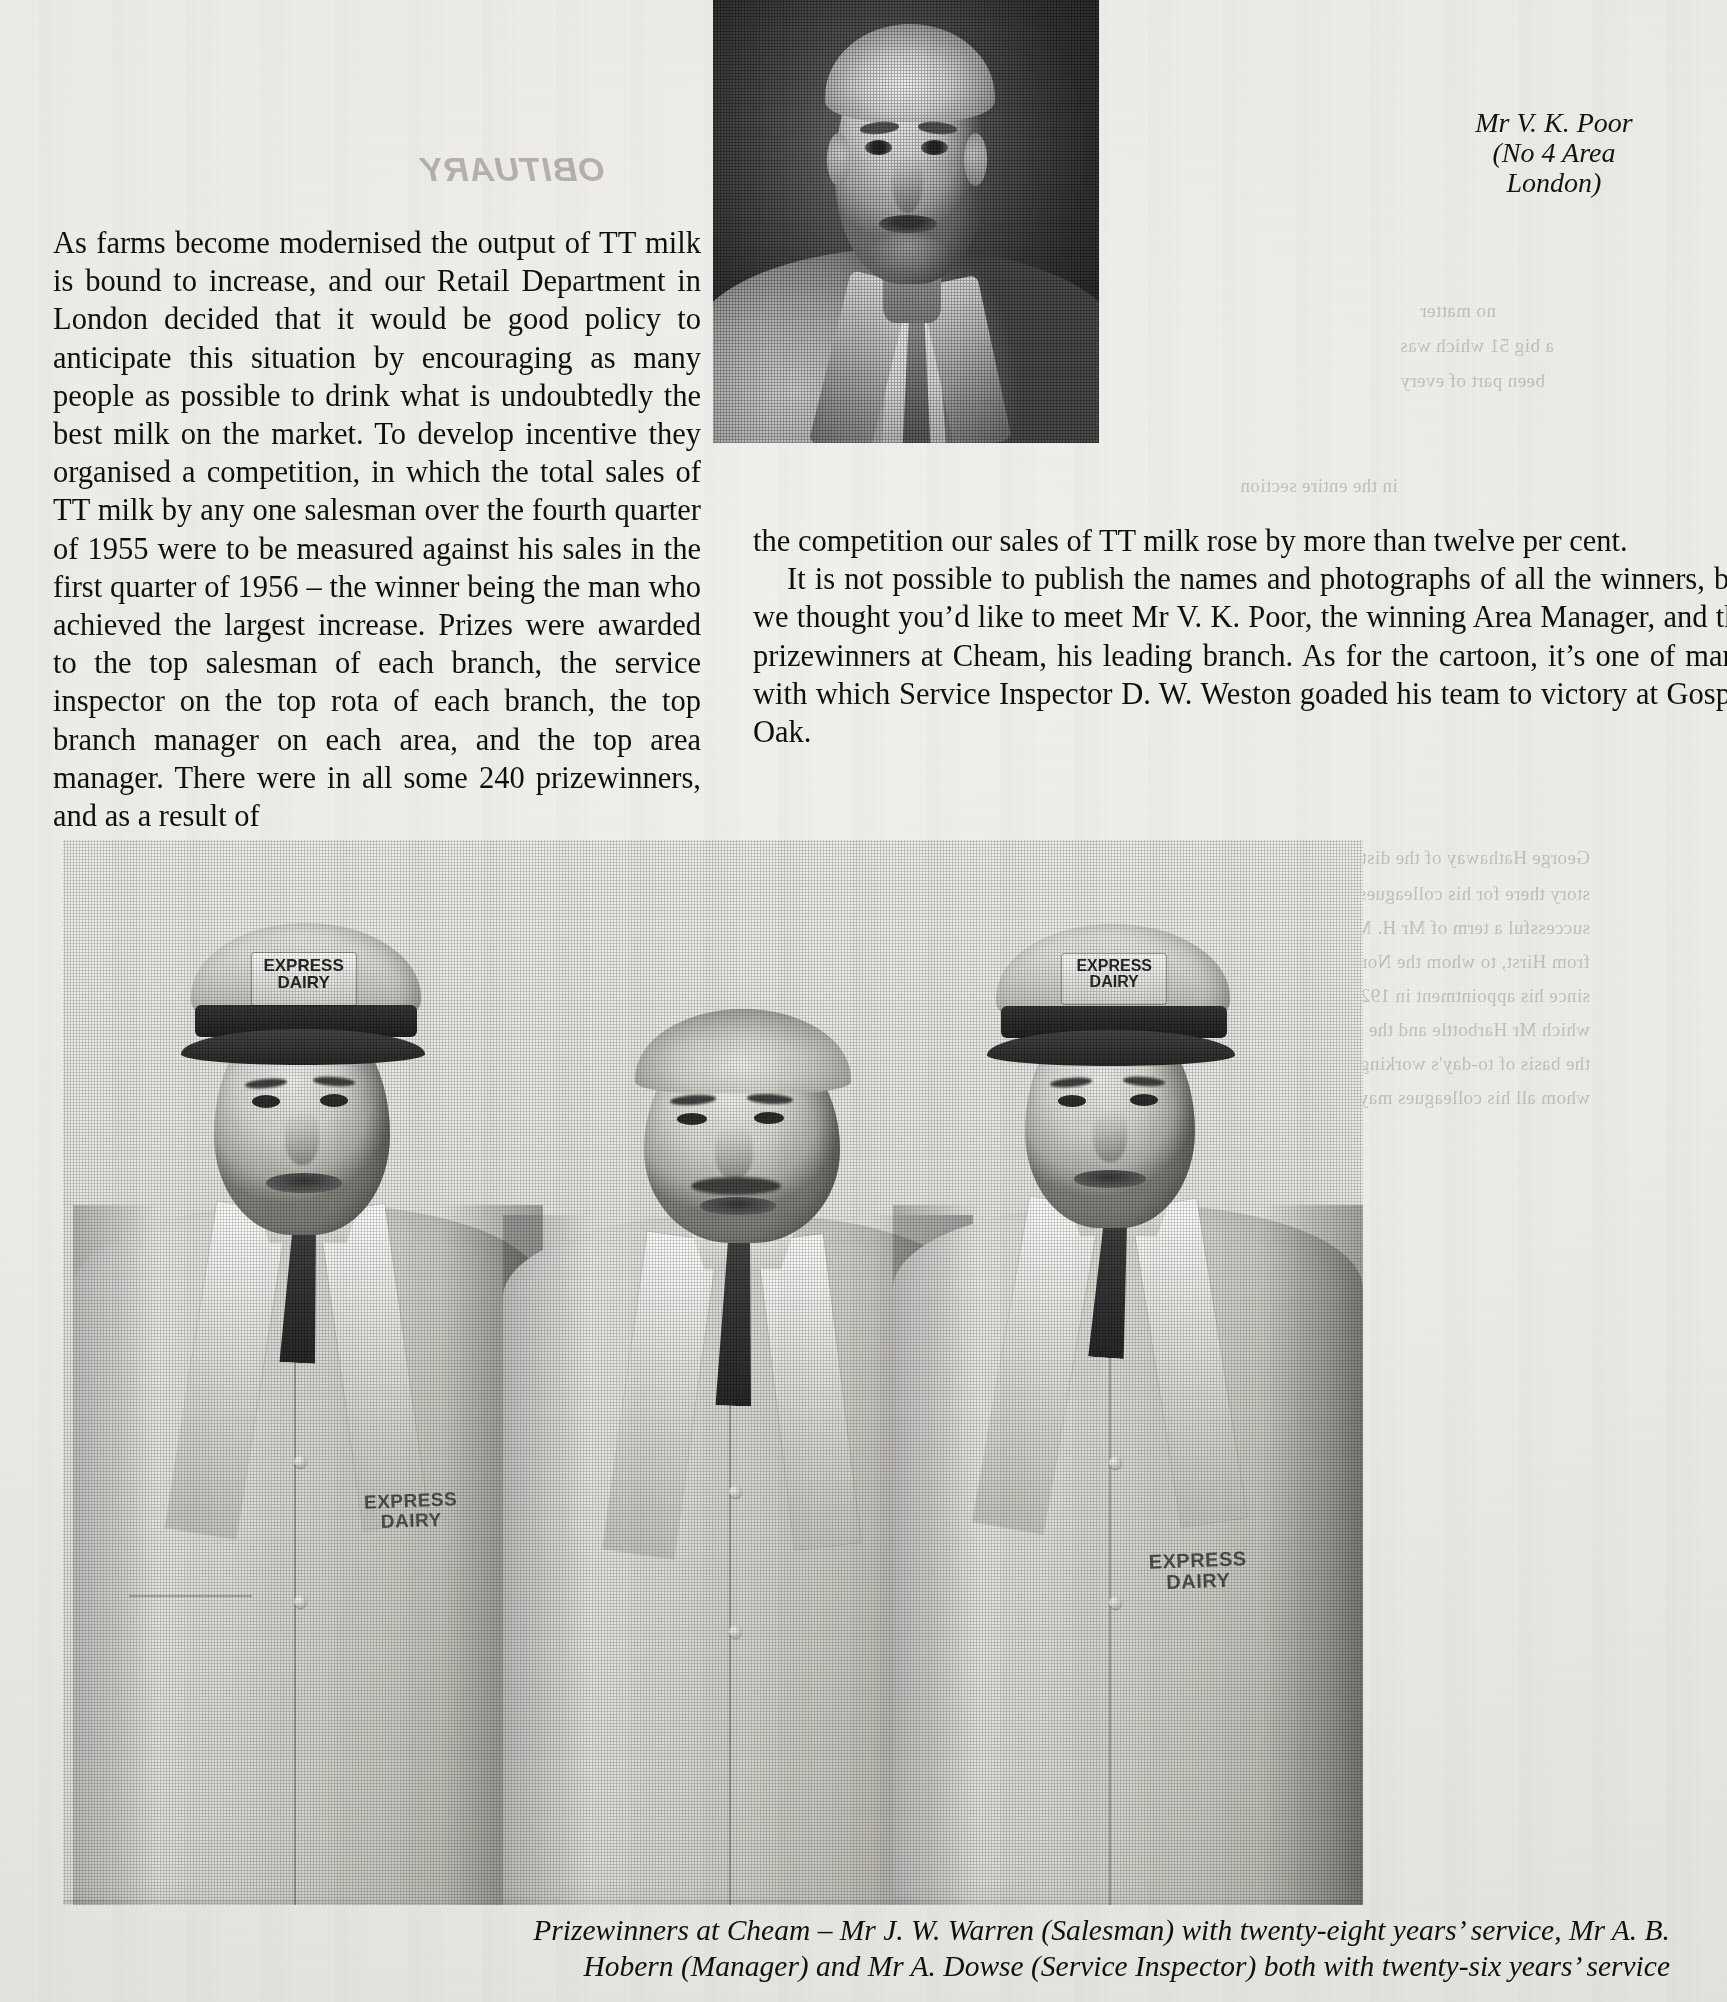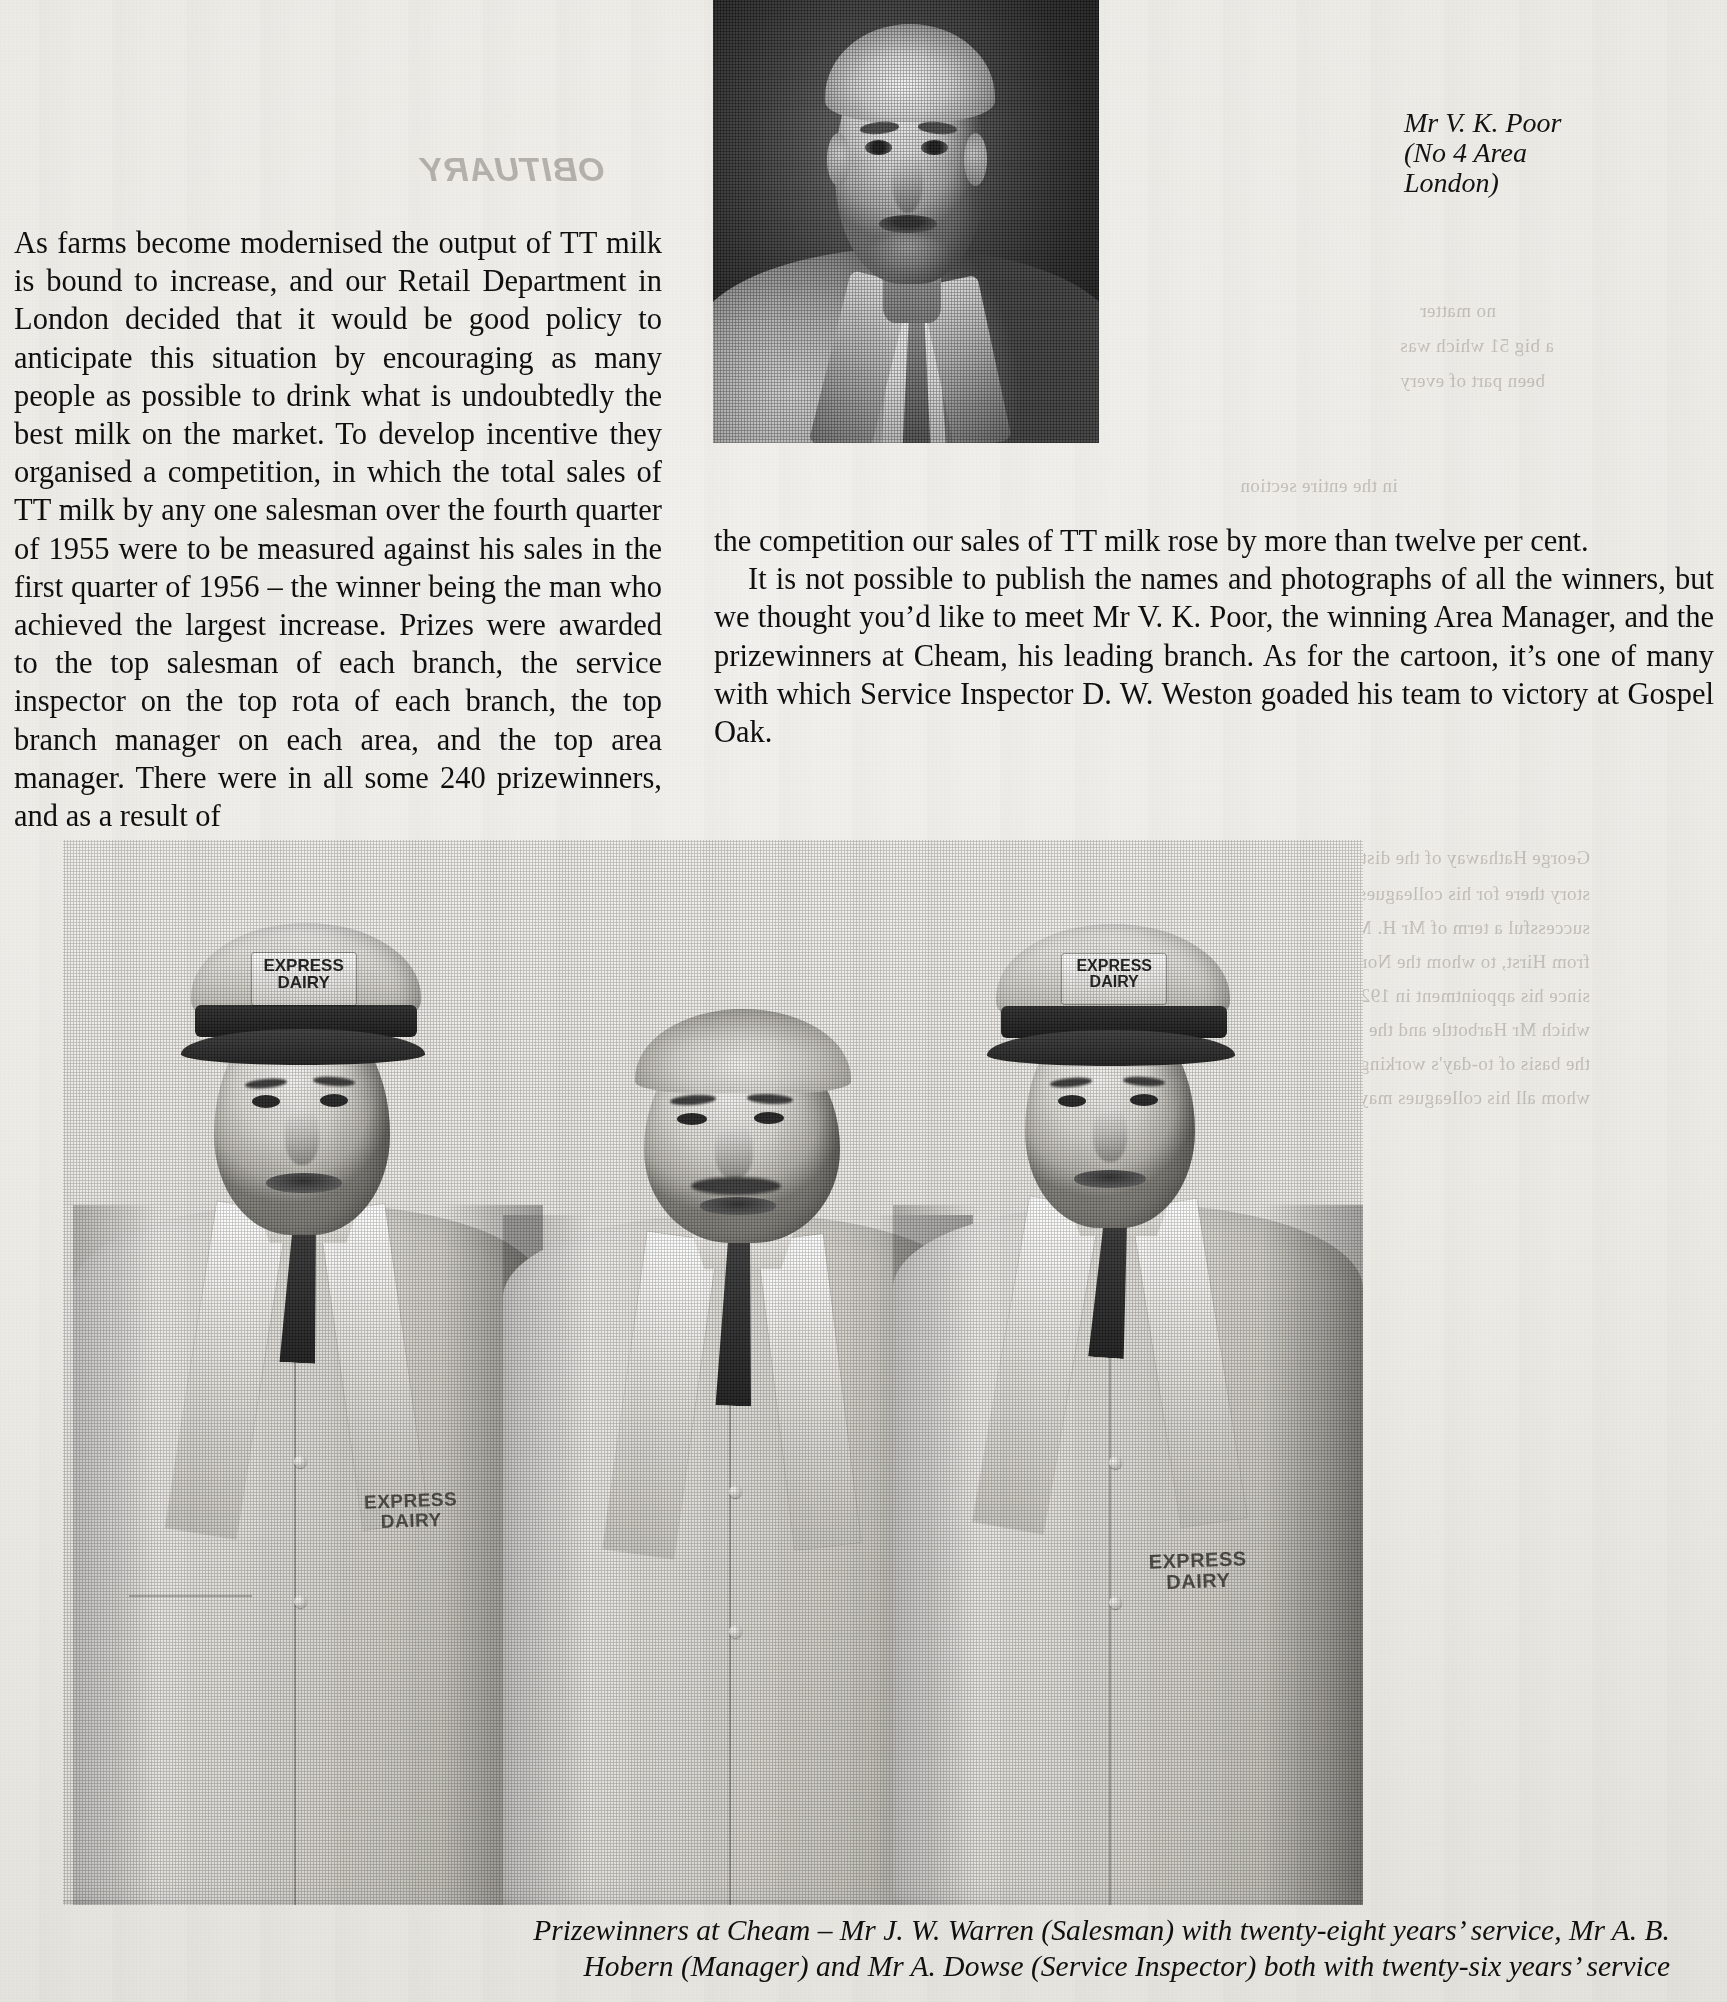--- a/index.html
+++ b/index.html
@@ -64,20 +64,21 @@
     text-shadow:0 0 1px rgba(90,90,90,.55);
   }
 
   .col{
     position:absolute;
     font-size:30.5px;
     line-height:38.2px;
     text-align:justify;
     text-justify:inter-word;
     color:#0f0f0f;
+    margin-left:39px;
     -webkit-font-smoothing:antialiased;
   }
   #colL{left:14px;top:224px;width:648px;}
   #colR{left:714px;top:522px;width:1000px;}
   #colR p{margin:0;}
   #colR p.indent{text-indent:34px;}
 
   
   #portrait{
     position:absolute;left:713px;top:0px;width:386px;height:443px;
@@ -166,21 +167,21 @@
   .halftone2{
     position:absolute;inset:0;pointer-events:none;
     background-image:
       radial-gradient(circle at 50% 50%, rgba(255,255,255,.30) 0.8px, rgba(255,255,255,0) 1.3px);
     background-size:3px 3px;background-position:1.5px 1.5px;
     mix-blend-mode:screen;opacity:.5;
   }
 
   #portraitCaption{
     position:absolute;left:1404px;top:108px;width:300px;
-    font-style:italic;font-size:28px;line-height:30px;color:#131313;
+    font-style:italic;font-size:28px;line-height:30px;color:#131313;text-align:center;
   }
 
   
   #group{
     position:absolute;left:63px;top:840px;width:1300px;height:1065px;
     overflow:hidden;
     background:linear-gradient(180deg,#ecebe6 0%,#e7e5df 100%);
   }
   #group .bg{
     position:absolute;inset:0;

